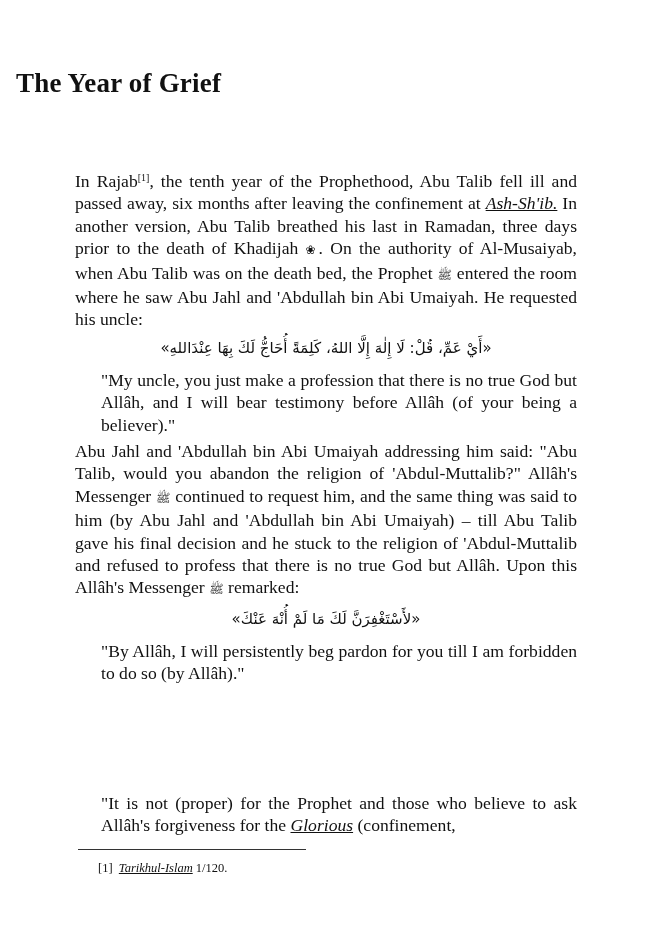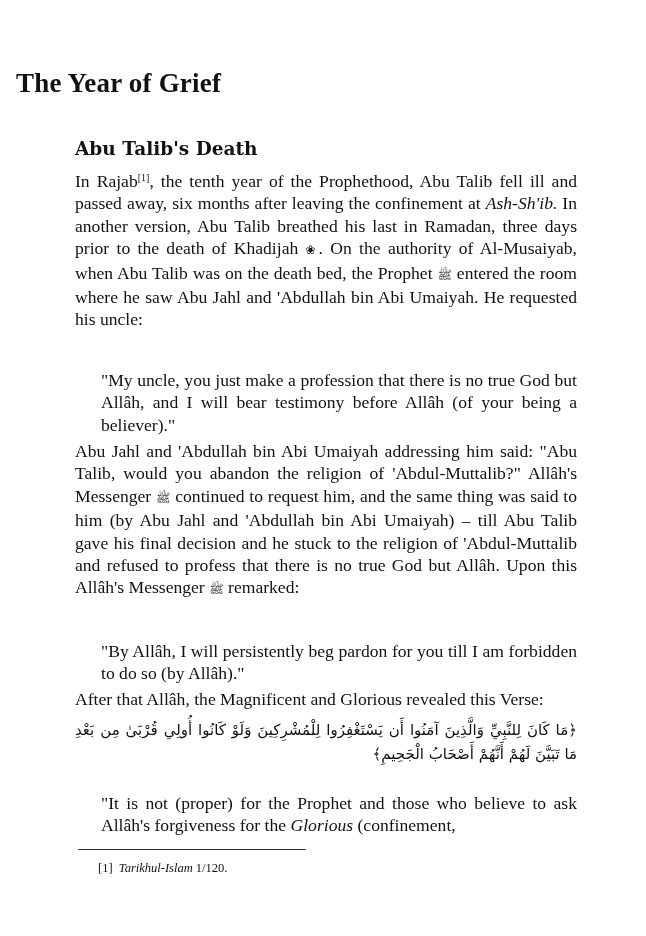--- a/index.html
+++ b/index.html
@@ -26,41 +26,40 @@
     position: absolute; left: 75px; width: 502px; text-align: center; direction: rtl;
     font-family: "DejaVu Sans", sans-serif; font-size: 15px; line-height: 22px;
   }
   .arabic.verse { text-align: justify; text-align-last: right; line-height: 24px; }
   sup { font-size: 10px; line-height: 0; vertical-align: 6px; }
   .rule { position: absolute; left: 78px; top: 849px; width: 228px; height: 0; border-top: 1px solid #333; }
   .footnote {
     position: absolute; left: 78px; top: 861px;
     font-family: "Liberation Serif", serif; font-size: 12.5px; margin-left: 20px;
   }
-  i { font-style: italic; }
+  i { font-style: italic; text-decoration: underline; }
   .honor { font-size: 12px; }
 </style>
 </head>
 <body>
 
 <div class="page">
   <div class="title">The Year of Grief</div>
-  <div class="heading">Abu Talib's Death</div>
 
   <div class="body" style="top:170px;"><span>In Rajab</span><sup>[1]</sup><span>, the tenth year of the Prophethood, Abu Talib fell ill and passed away, six months after leaving the confinement at </span><i>Ash-Sh'ib.</i><span> In another version, Abu Talib breathed his last in Ramadan, three days prior to the death of Khadijah </span><span class="honor">❀</span><span>. On the authority of Al-Musaiyab, when Abu Talib was on the death bed, the Prophet </span><span class="honor">ﷺ</span><span> entered the room where he saw Abu Jahl and 'Abdullah bin Abi Umaiyah. He requested his uncle:</span></div>
 
+  <div class="arabic" style="top:337px;">«أَيْ عَمِّ، قُلْ: لَا إِلٰهَ إِلَّا اللهُ، كَلِمَةً أُحَاجُّ لَكَ بِهَا عِنْدَاللهِ»</div>
 
   <div class="body indent" style="top:369px;">"My uncle, you just make a profession that there is no true God but Allâh, and I will bear testimony before Allâh (of your being a believer)."</div>
 
   <div class="body" style="top:440px;"><span>Abu Jahl and 'Abdullah bin Abi Umaiyah addressing him said: "Abu Talib, would you abandon the religion of 'Abdul-Muttalib?" Allâh's Messenger </span><span class="honor">ﷺ</span><span> continued to request him, and the same thing was said to him (by Abu Jahl and 'Abdullah bin Abi Umaiyah) – till Abu Talib gave his final decision and he stuck to the religion of 'Abdul-Muttalib and refused to profess that there is no true God but Allâh. Upon this Allâh's Messenger </span><span class="honor">ﷺ</span><span> remarked:</span></div>
 
+  <div class="arabic" style="top:608px;">«لأَسْتَغْفِرَنَّ لَكَ مَا لَمْ أُنْهَ عَنْكَ»</div>
 
   <div class="body indent" style="top:640px;">"By Allâh, I will persistently beg pardon for you till I am forbidden to do so (by Allâh)."</div>
 
-  <div class="body" style="top:688px;">After that Allâh, the Magnificent and Glorious revealed this Verse:</div>
 
-  <div class="arabic verse" style="top:718px;">﴿مَا كَانَ لِلنَّبِيِّ وَالَّذِينَ آمَنُوا أَن يَسْتَغْفِرُوا لِلْمُشْرِكِينَ وَلَوْ كَانُوا أُولِي قُرْبَىٰ مِن بَعْدِ مَا تَبَيَّنَ لَهُمْ أَنَّهُمْ أَصْحَابُ الْجَحِيمِ﴾</div>
 
   <div class="body indent" style="top:792px;"><span>"It is not (proper) for the Prophet and those who believe to ask Allâh's forgiveness for the </span><i>Glorious</i><span> (confinement,</span></div>
 
   <div class="rule"></div>
   <div class="footnote"><span>[1]</span>&nbsp;&nbsp;<i>Tarikhul-Islam</i><span> 1/120.</span></div>
 </div>
 
 </body></html>

